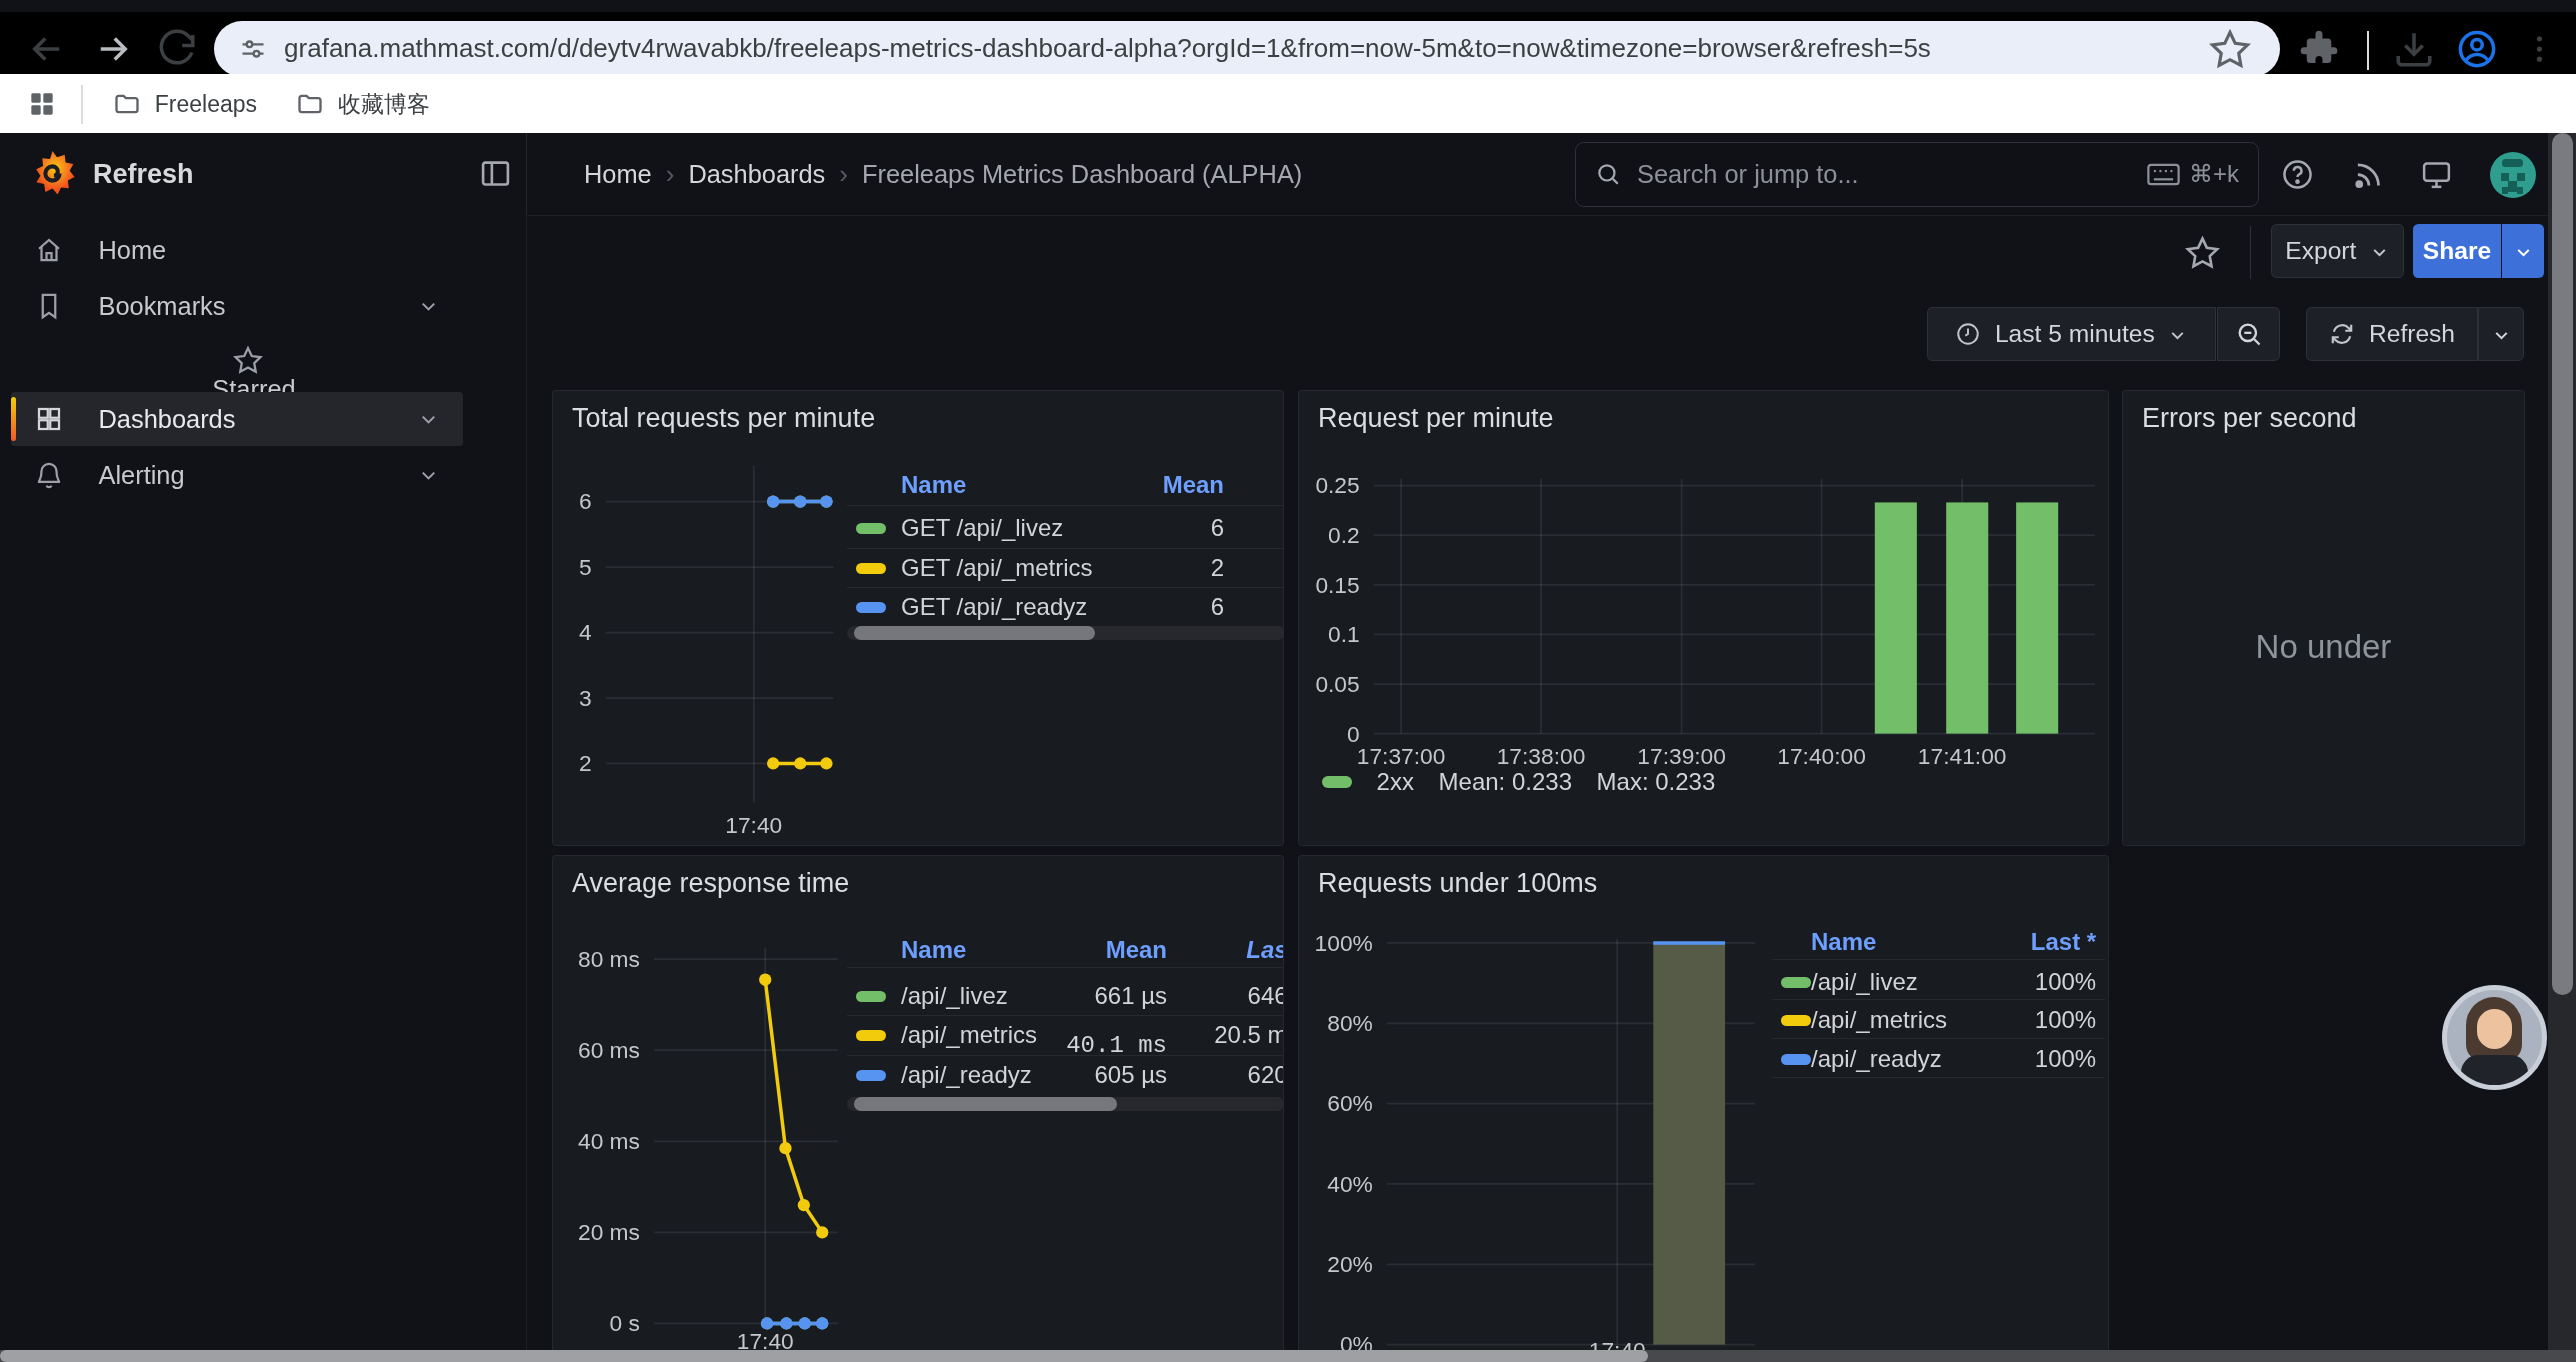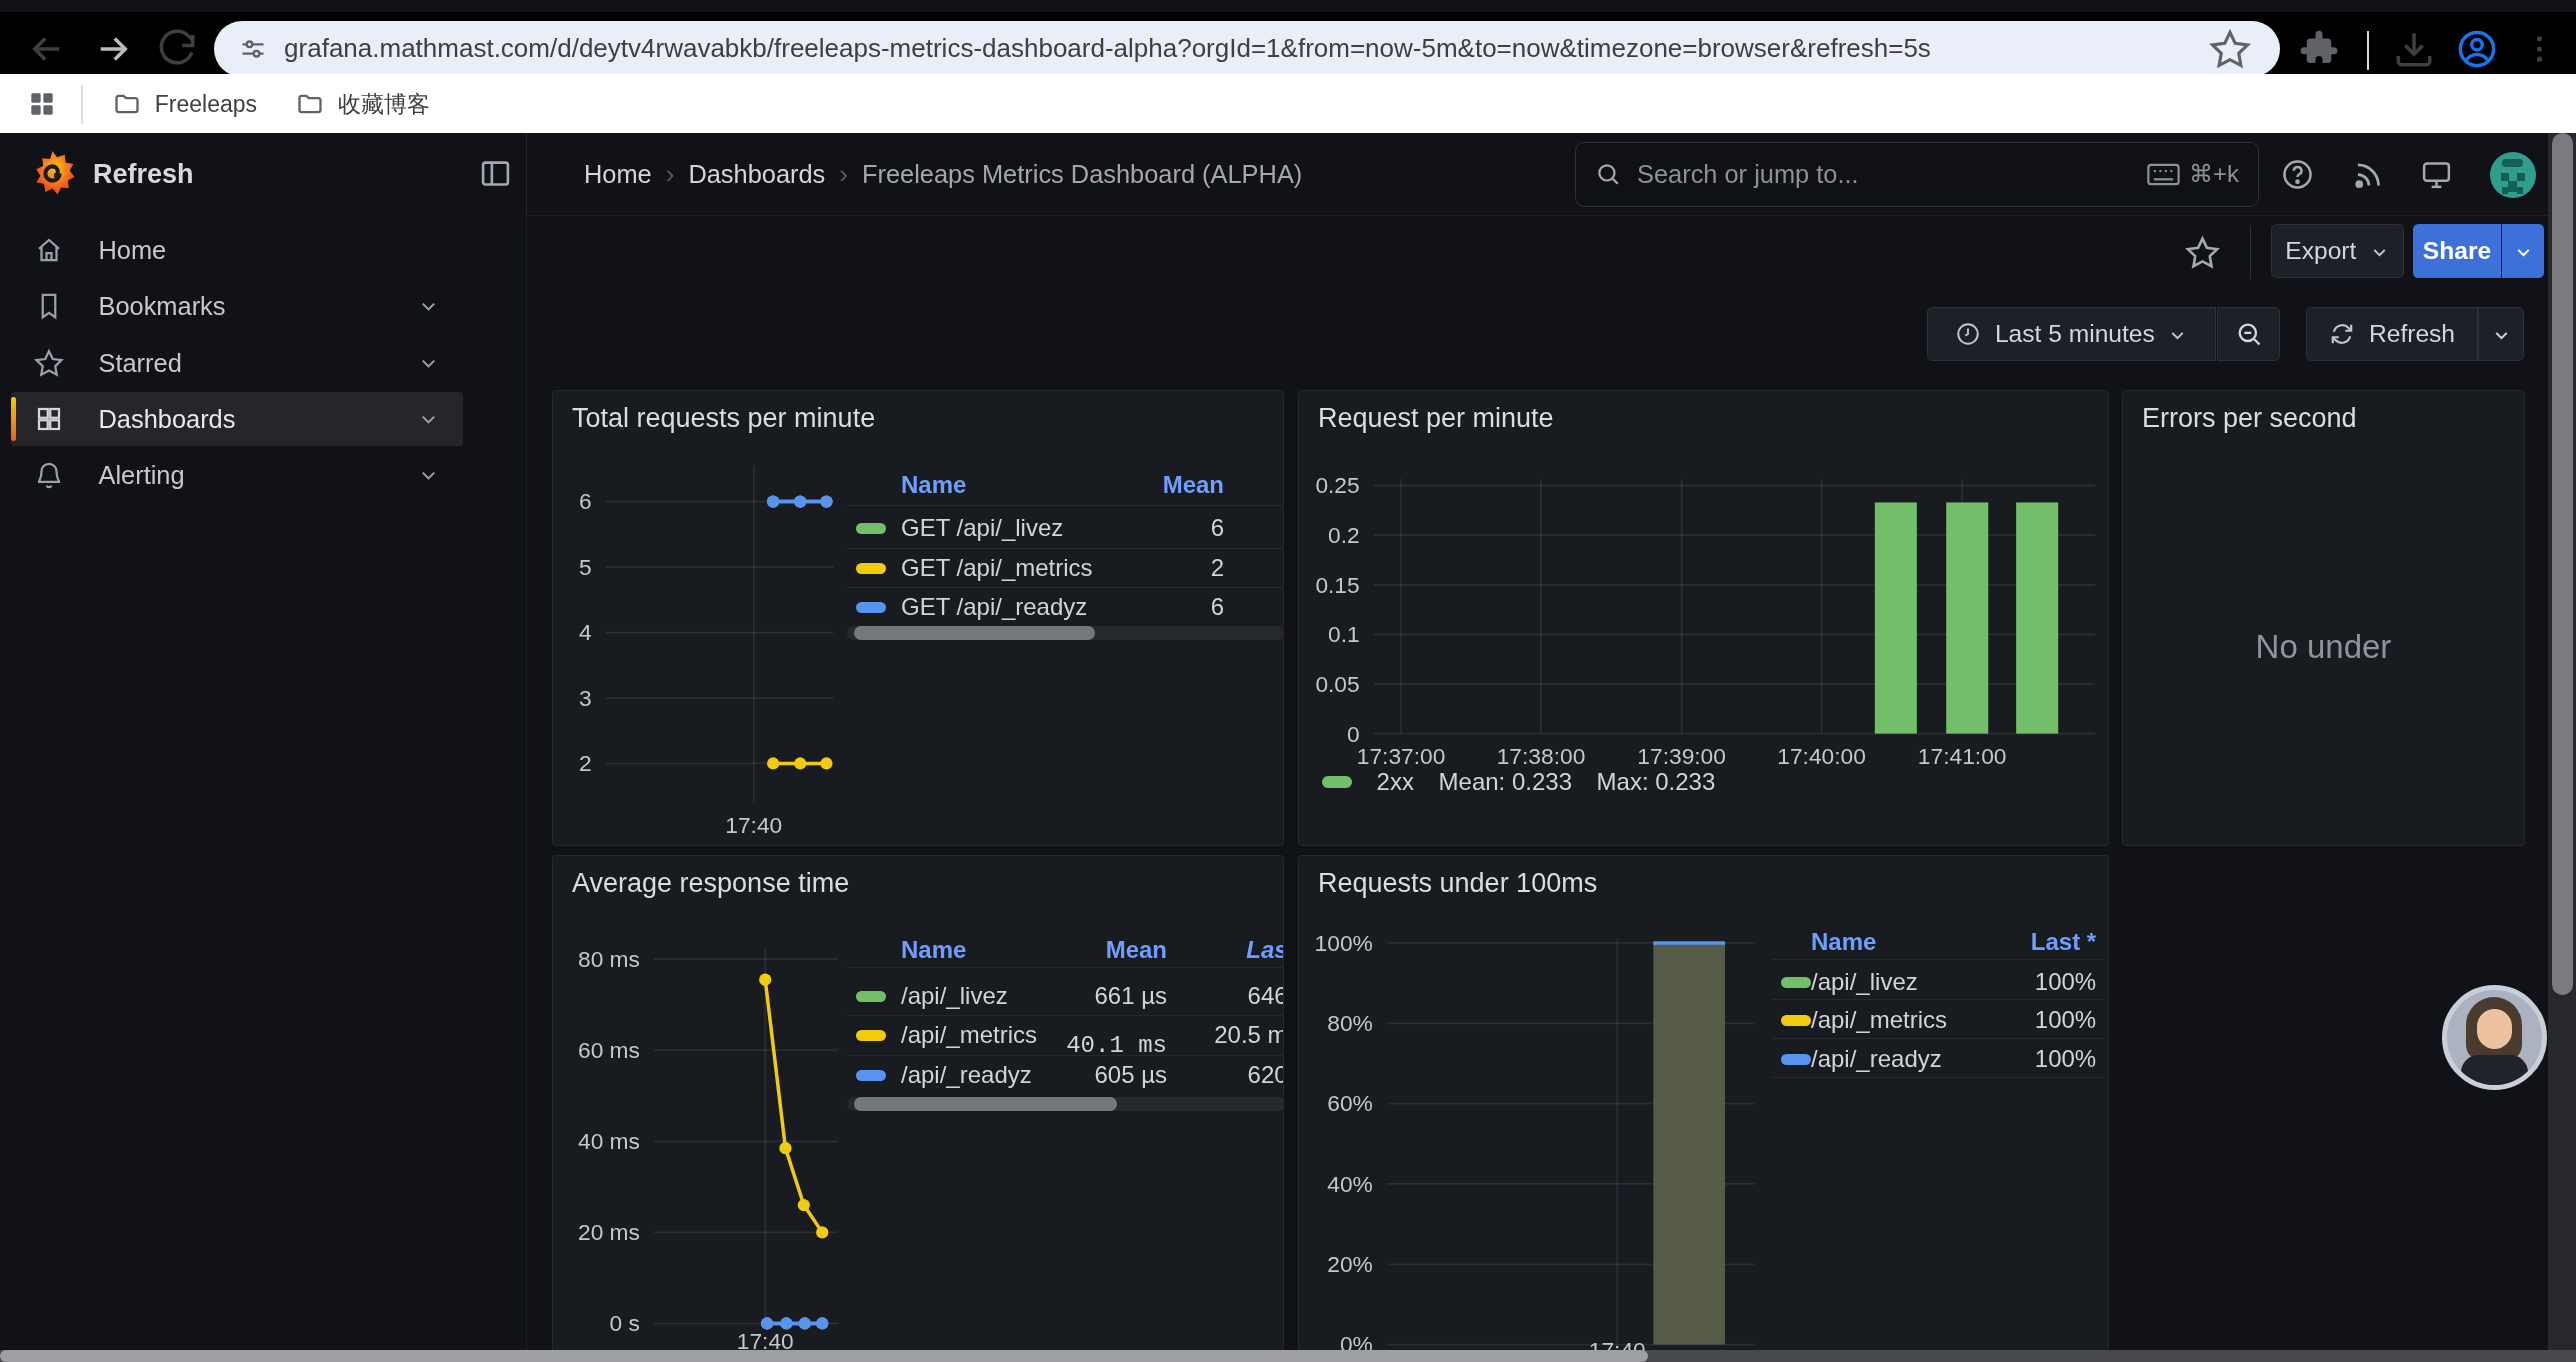--- a/index.html
+++ b/index.html
@@ -326,21 +326,21 @@
     </div>
     <div class="side-item" style="top:64px;">
       <span class="icn"><svg viewBox="0 0 24 24" fill="none" stroke="#9da0a8" stroke-width="1.8">
             <path d="M7 3h10v18l-5-3.5L7 21z"></path>
           </svg></span>
       <span class="lbl">Bookmarks</span>
       <span class="chev"><svg viewBox="0 0 24 24" fill="none" stroke="currentColor" stroke-width="2.2">
             <polyline points="6 9 12 15 18 9"></polyline>
           </svg></span>
     </div>
-    <div class="side-item" style="top:121px;">
+    <div class="side-item" style="top:130px;flex-direction:column;">
       <span class="icn"><svg viewBox="0 0 24 24" fill="none" stroke="#9da0a8" stroke-width="1.8">
             <polygon points="12 2.5 15 8.8 22 9.7 17 14.5 18.2 21.4 12 18.1 5.8 21.4 7 14.5 2 9.7 9 8.8 12 2.5"></polygon>
           </svg></span>
       <span class="lbl">Starred</span>
       <span class="chev"><svg viewBox="0 0 24 24" fill="none" stroke="currentColor" stroke-width="2.2">
             <polyline points="6 9 12 15 18 9"></polyline>
           </svg></span>
     </div>
     <div class="side-item active" style="top:177px;">
       <span class="icn"><svg viewBox="0 0 24 24" fill="none" stroke="#d5d6db" stroke-width="1.8">

